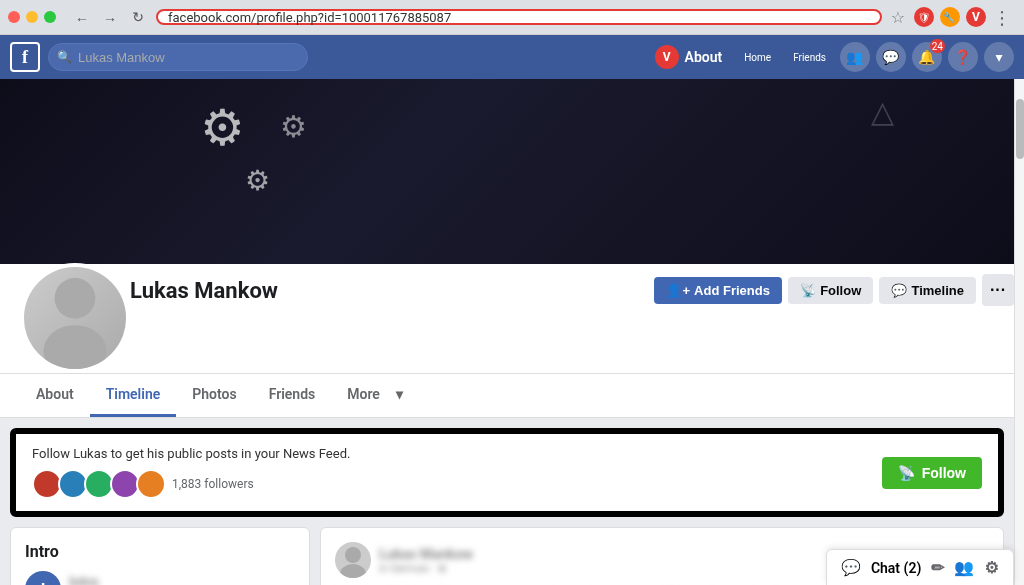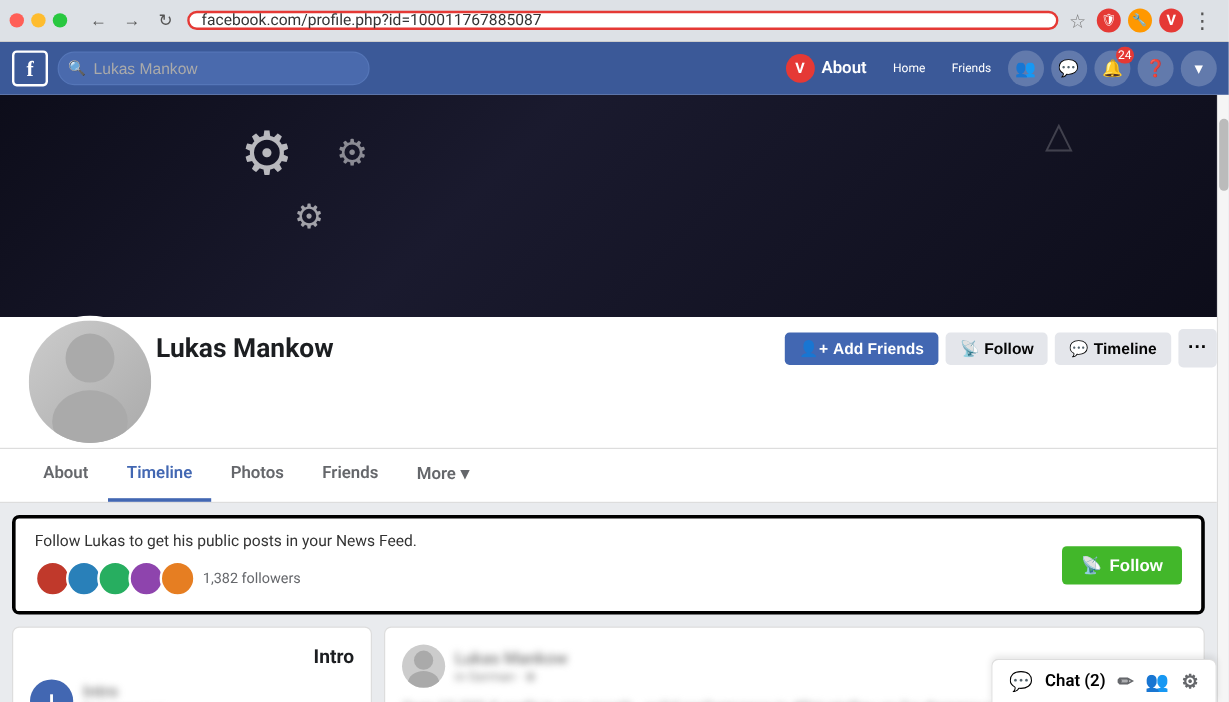--- a/index.html
+++ b/index.html
@@ -59,37 +59,37 @@
     .profile-actions { display: flex; gap: 6px; align-items: center; }
     .btn { padding: 6px 12px; border-radius: 4px; font-size: 13px; font-weight: 600; cursor: pointer; border: none; display: flex; align-items: center; gap: 4px; }
     .btn-primary { background: #4267b2; color: white; }
     .btn-secondary { background: #e4e6eb; color: #050505; }
     .btn-icon { background: #e4e6eb; color: #050505; width: 32px; height: 32px; padding: 0; justify-content: center; font-size: 16px; }
 
     
     .profile-tabs { background: white; border-bottom: 1px solid #ddd; display: flex; padding: 0 20px; margin-top: 40px; }
     .profile-tab { padding: 12px 16px; font-size: 14px; font-weight: 600; color: #65676b; cursor: pointer; border-bottom: 3px solid transparent; }
     .profile-tab.active { color: #4267b2; border-bottom-color: #4267b2; }
-    .profile-tab-more { display: flex; align-items: center; gap: 4px; }
-
-    
-    .follow-banner { background: white; margin: 10px; border-radius: 6px; padding: 12px 16px; display: flex; align-items: center; justify-content: space-between; border: 3px solid #000000; }
+    .profile-tab-more { display: flex; align-items: center; gap: 16px; }
+
+    
+    .follow-banner { background: white; margin: 10px; border-radius: 6px; padding: 12px 16px; display: flex; align-items: center; justify-content: space-between; border: 6px solid #000000; }
     .follow-banner-left { display: flex; flex-direction: column; gap: 8px; }
     .follow-text { font-size: 13px; color: #333; }
     .follow-avatars { display: flex; gap: 4px; align-items: center; }
     .follow-avatar { width: 30px; height: 30px; border-radius: 50%; background: #bbb; border: 2px solid white; overflow: hidden; }
     .follow-count { font-size: 12px; color: #65676b; }
     .btn-follow { background: #42b72a; color: white; padding: 8px 16px; border-radius: 4px; font-size: 14px; font-weight: 600; cursor: pointer; border: none; display: flex; align-items: center; gap: 6px; }
 
     
     .cards-row { display: flex; gap: 10px; margin: 0 10px 10px; }
 
     
     .intro-card { flex: 0 0 300px; background: white; border-radius: 6px; padding: 14px; border: 1px solid #ddd; }
-    .intro-title { font-size: 16px; font-weight: bold; color: #1c1e21; margin-bottom: 10px; text-align: right; }
+    .intro-title { font-size: 16px; font-weight: bold; color: #1c1e21; margin-bottom: 10px; }
     .intro-avatar { width: 36px; height: 36px; border-radius: 50%; background: #4267b2; display: flex; align-items: center; justify-content: center; color: white; font-weight: bold; font-size: 16px; }
     .intro-header { display: flex; align-items: center; gap: 8px; margin-bottom: 6px; }
     .intro-name-link { font-weight: 600; font-size: 14px; color: #050505; }
     .intro-subtitle { font-size: 12px; color: #999; }
 
     
     .post-card { flex: 1; background: white; border-radius: 6px; padding: 14px; border: 1px solid #ddd; }
     .post-header { display: flex; align-items: center; justify-content: space-between; margin-bottom: 10px; }
     .post-user { display: flex; align-items: center; gap: 8px; }
     .post-avatar { width: 36px; height: 36px; border-radius: 50%; background: #ccc; overflow: hidden; }
@@ -223,21 +223,21 @@
       <div class="follow-banner-left">
         <span class="follow-text">Follow Lukas to get his public posts in your News Feed.</span>
         <div style="display:flex; align-items:center; gap:6px;">
           <div class="follow-avatars">
             <div class="follow-avatar" style="background:#c0392b;"></div>
             <div class="follow-avatar" style="background:#2980b9; margin-left:-8px;"></div>
             <div class="follow-avatar" style="background:#27ae60; margin-left:-8px;"></div>
             <div class="follow-avatar" style="background:#8e44ad; margin-left:-8px;"></div>
             <div class="follow-avatar" style="background:#e67e22; margin-left:-8px;"></div>
           </div>
-          <span class="follow-count">1,382 followers</span>
+          <span class="follow-count">1,883 followers</span>
         </div>
       </div>
       <button class="btn-follow">
         <span>📡</span>
         <span>Follow</span>
       </button>
     </div>
 
     <div class="cards-row">
 

